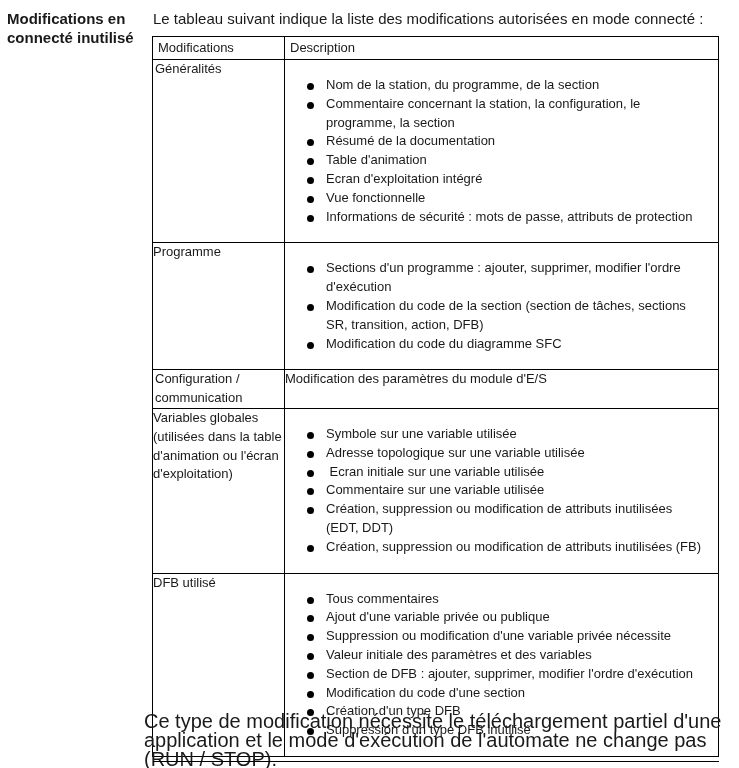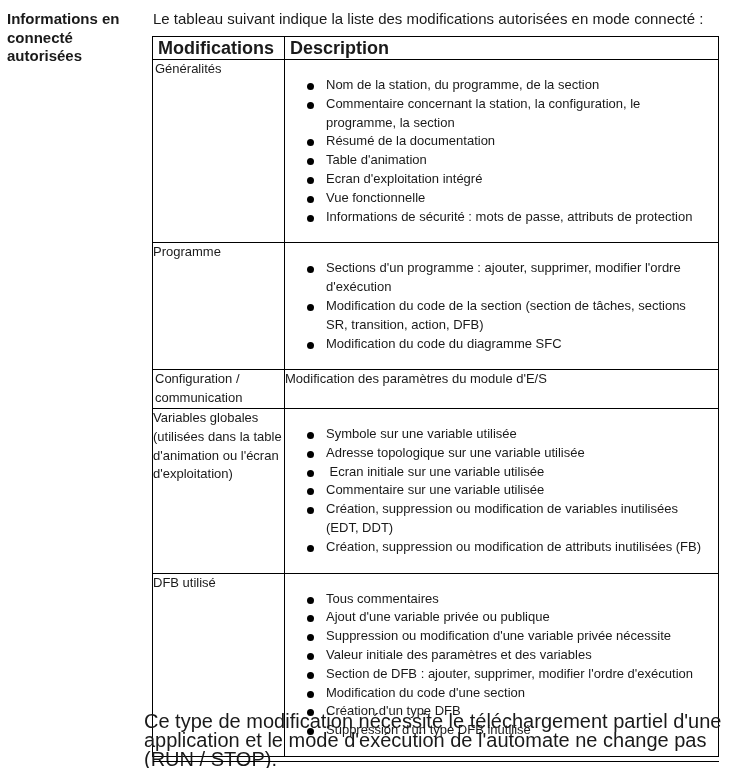--- a/index.html
+++ b/index.html
@@ -17,21 +17,21 @@
     }
     table.mods {
       position: absolute; left: 152px; top: 36px; width: 567px;
       border-collapse: collapse; font-size: 13px;
     }
     table.mods th, table.mods td {
       border: 1px solid #000; vertical-align: top; text-align: left;
       padding: 0;
     }
     table.mods th {
-      font-weight: bold; font-size: 18px; height: 22px; line-height: 22px;
+      font-weight: normal; font-size: 13px; height: 22px; line-height: 22px;
       padding: 0 5px;
     }
     .col1 { width: 121px; }
     td.cat { padding: 2px 5px 4px 5px; line-height: 18.8px; }
     td.cat.indent { padding-left: 2px; margin-top: 8px; }
     td.desc { padding: 2px 5px 4px 5px; }
     td.desc.plain { line-height: 18.8px; }
     ul.bullets { list-style: none; margin: 16px; padding: 0; }
     ul.bullets li {
       position: relative; padding-left: 25px; line-height: 18.8px;
@@ -45,21 +45,21 @@
       font-size: 20px; line-height: 19px;
     }
     .rule {
       position: absolute; left: 153px; top: 761px; width: 566px; height: 1px;
       background: #000;
     }
   </style>
 </head>
 <body>
 
-<div class="side-heading">Informations en connecté autorisées</div>
+<div class="side-heading">Modifications en connecté inutilisé</div>
 <div class="intro">Le tableau suivant indique la liste des modifications autorisées en mode connecté :</div>
 
 <table class="mods">
   <thead>
     <tr>
       <th class="col1">Modifications</th>
       <th>Description</th>
     </tr>
   </thead>
   <tbody>
@@ -96,21 +96,21 @@
     </tr>
 
     <tr>
       <td class="cat">Variables globales (utilisées dans la table d'animation ou l'écran d'exploitation)</td>
       <td class="desc">
         <ul class="bullets">
           <li>Symbole sur une variable utilisée</li>
           <li>Adresse topologique sur une variable utilisée</li>
           <li style="white-space: pre;"> Ecran initiale sur une variable utilisée</li>
           <li>Commentaire sur une variable utilisée</li>
-          <li>Création, suppression ou modification de variables inutilisées (EDT, DDT)</li>
+          <li>Création, suppression ou modification de attributs inutilisées (EDT, DDT)</li>
           <li>Création, suppression ou modification de attributs inutilisées (FB)</li>
         </ul>
       </td>
     </tr>
 
     <tr>
       <td class="cat">DFB utilisé</td>
       <td class="desc">
         <ul class="bullets">
           <li>Tous commentaires</li>

